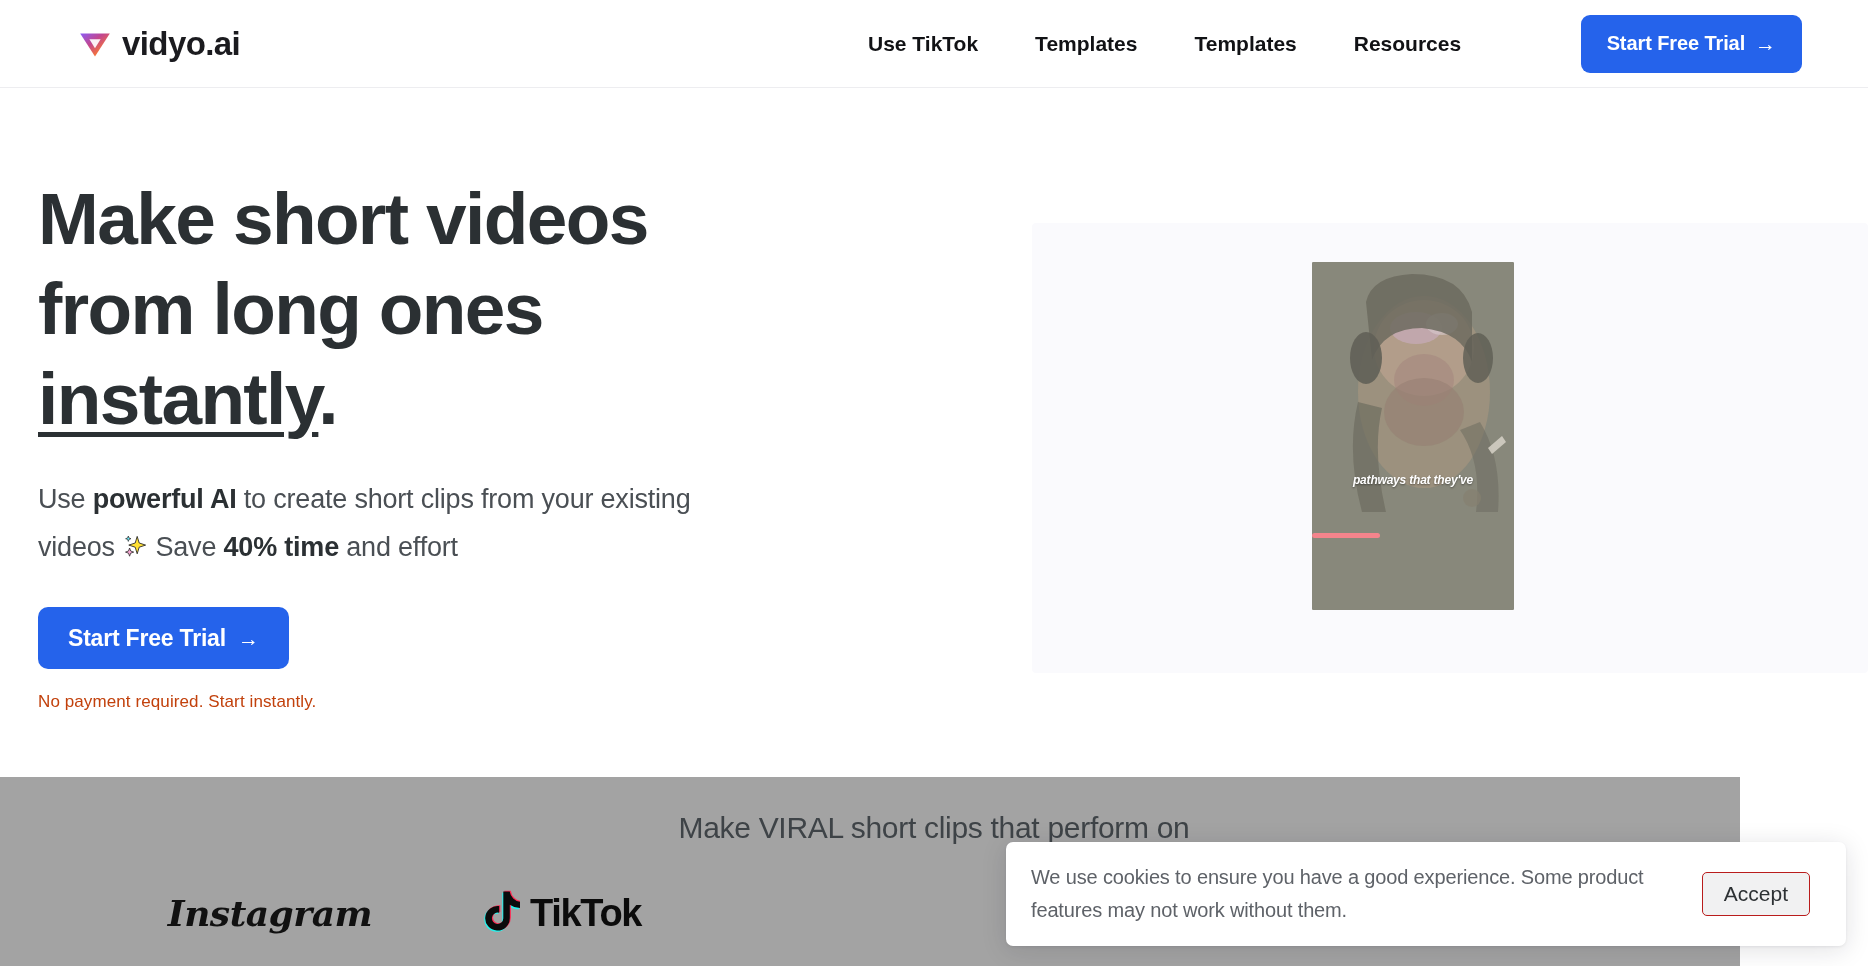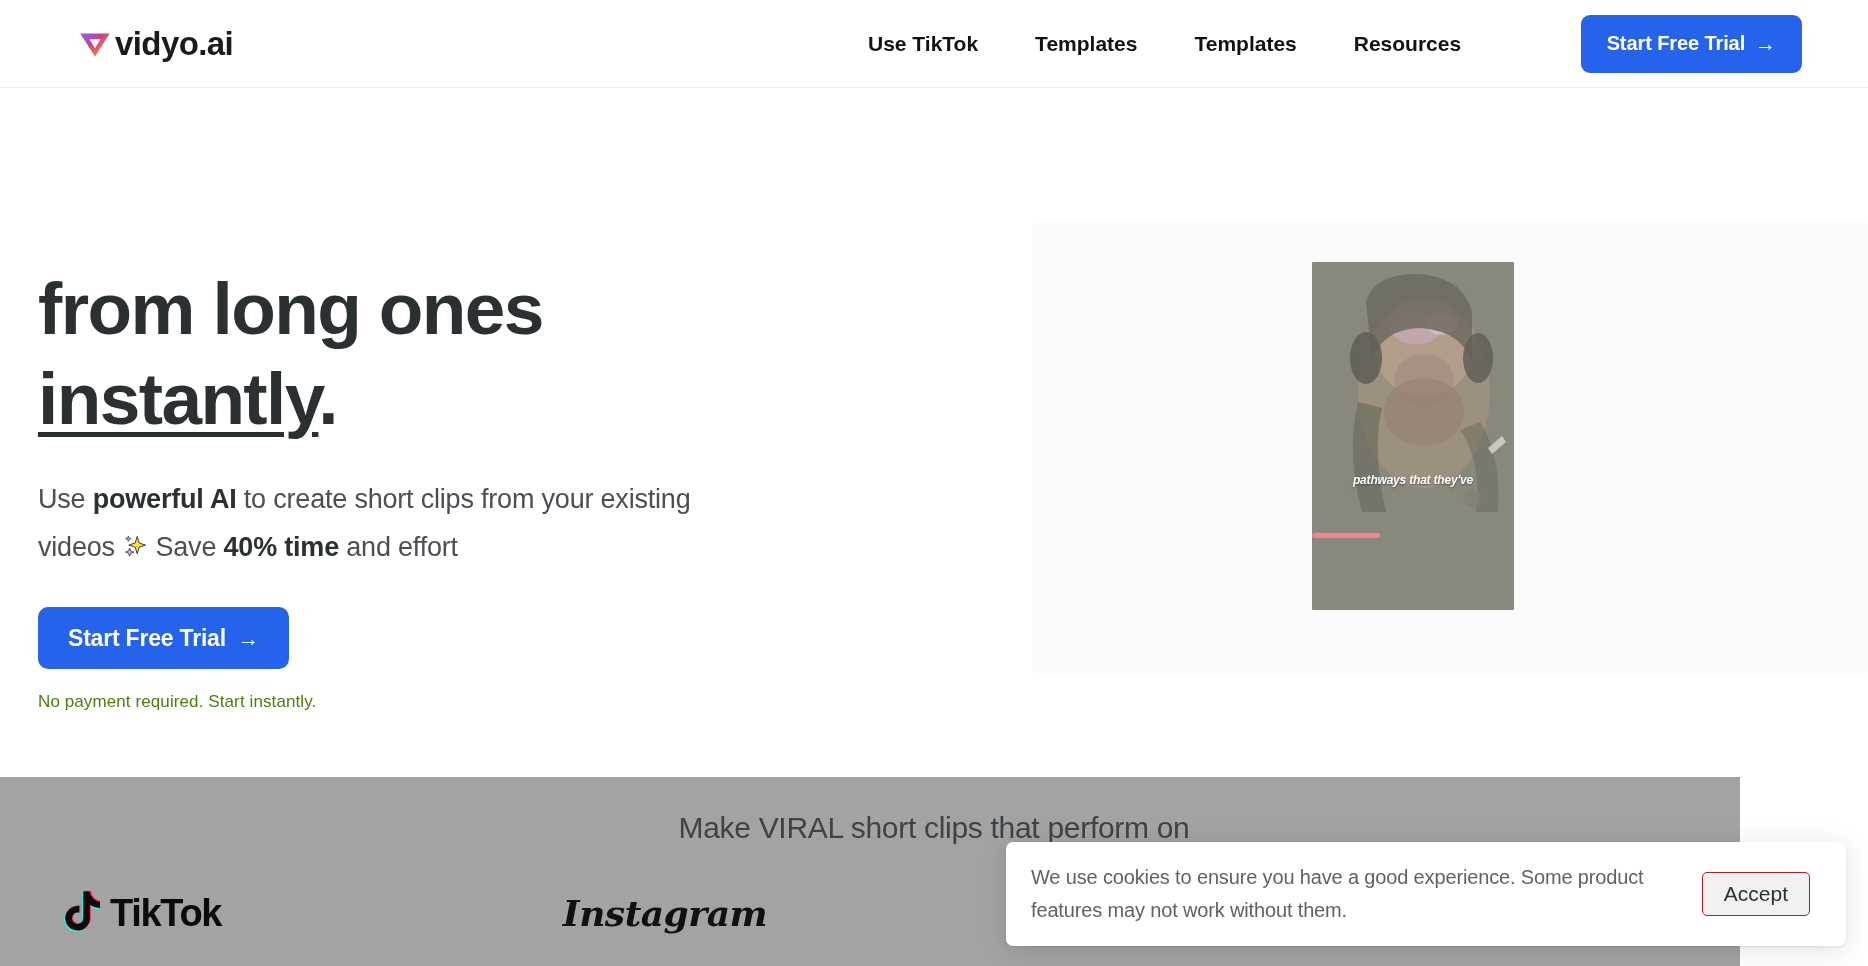--- a/index.html
+++ b/index.html
@@ -15,21 +15,21 @@
   
   .header {
     position: absolute; top: 0; left: 0;
     width: 1868px; height: 88px;
     background: #ffffff;
     border-bottom: 1px solid #ededf0;
     display: flex; align-items: center;
     z-index: 40;
   }
   .brand { position: absolute; left: 76px; top: 50%; transform: translateY(-50%);
-           display: flex; align-items: center; gap: 1px; cursor: pointer; }
+           display: flex; align-items: center; gap: 8px; cursor: pointer; }
   .logo-mark { width: 38px; height: 38px; display: block; }
   .brand-name { font-size: 33px; font-weight: 700; color: #1b1b1f; letter-spacing: -0.6px; }
 
   .nav { position: absolute; left: 868px; top: 50%; transform: translateY(-50%);
          display: flex; align-items: center; gap: 0; }
   .nav-item { font-size: 21px; font-weight: 600; color: #111215; cursor: pointer;
               white-space: nowrap; }
   .nav-item + .nav-item { margin-left: 57px; }
 
   .header-cta {
@@ -63,21 +63,21 @@
 
   .hero-cta {
     margin-top: 36px;
     background: #2563eb; color: #fff; border: none; border-radius: 10px;
     height: 62px; padding: 0 30px;
     font-family: "Liberation Sans", sans-serif;
     font-size: 23px; font-weight: 700;
     display: inline-flex; align-items: center; gap: 12px; cursor: pointer;
     letter-spacing: -0.2px;
   }
-  .hero-note { margin-top: 23px; font-size: 17px; color: #4d7c0f; letter-spacing: 0.1px; }
+  .hero-note { margin-top: 23px; font-size: 17px; color: #c2410c; letter-spacing: 0.1px; }
 
   
   .hero-card {
     position: absolute; left: 1032px; top: 134px;
     width: 836px; height: 450px;
     background: #fafafd;
     border-radius: 4px;
   }
   .video-frame {
     position: absolute; left: 280px; top: 39px;
@@ -186,21 +186,21 @@
     <button class="header-cta">
       <span>Start Free Trial</span>
       <span class="arrow-glyph">→</span>
     </button>
   </header>
 
   <section class="hero">
 
     <div class="hero-left">
       <h1 class="hero-title">
-        <br>
+        <span>Make short videos</span><br>
         <span>from long ones</span><br>
         <span class="u">instantly</span><span>.</span>
       </h1>
 
       <p class="hero-sub">
         <span>Use </span><b>powerful AI</b><span> to create short clips from your existing videos </span><span><svg class="sparkle" viewBox="0 0 26 26" xmlns="http://www.w3.org/2000/svg">
               <path d="M15.2 2.4 L17.2 9.0 L23.6 11.1 L17.2 13.2 L15.2 19.8 L13.2 13.2 L6.8 11.1 L13.2 9.0 Z" fill="#FFE033" stroke="#2b2b2b" stroke-width="0.9" stroke-linejoin="round"></path>
               <path d="M7.6 14.0 L8.7 17.0 L11.7 18.1 L8.7 19.2 L7.6 22.2 L6.5 19.2 L3.5 18.1 L6.5 17.0 Z" fill="#F9A8D4" stroke="#2b2b2b" stroke-width="0.8" stroke-linejoin="round"></path>
               <path d="M6.3 2.0 L7.0 4.0 L9.0 4.7 L7.0 5.4 L6.3 7.4 L5.6 5.4 L3.6 4.7 L5.6 4.0 Z" fill="#67E8F9" stroke="#2b2b2b" stroke-width="0.7" stroke-linejoin="round"></path>
             </svg></span><span> Save </span><b>40% time</b><span> and effort</span>
@@ -240,35 +240,35 @@
         </div>
       </div>
     </div>
   </section>
 
   <section class="social-section">
     <div class="social-heading">Make VIRAL short clips that perform on</div>
 
     <div class="social-logos">
 
+      <div class="logo-slot" style="width:420px; justify-content:center;">
+        <span class="insta-word">Instagram</span>
+      </div>
+
       <div class="logo-slot">
         <span>
           <svg width="40" height="44" viewBox="0 0 40 44" xmlns="http://www.w3.org/2000/svg">
             <path d="M25.8 2.5 h6.4 a12 12 0 0 0 10.5 10.3 v6.3 a18 18 0 0 1 -10.4 -3.4 v13.6 a12.3 12.3 0 1 1 -10.6 -12.2 v6.7 a5.7 5.7 0 1 0 4.1 5.5 Z" fill="#25F4EE" transform="translate(-3.5,1.2)"></path>
             <path d="M25.8 2.5 h6.4 a12 12 0 0 0 10.5 10.3 v6.3 a18 18 0 0 1 -10.4 -3.4 v13.6 a12.3 12.3 0 1 1 -10.6 -12.2 v6.7 a5.7 5.7 0 1 0 4.1 5.5 Z" fill="#FE2C55" transform="translate(-1.4,-0.8)"></path>
             <path d="M25.8 2.5 h6.4 a12 12 0 0 0 10.5 10.3 v6.3 a18 18 0 0 1 -10.4 -3.4 v13.6 a12.3 12.3 0 1 1 -10.6 -12.2 v6.7 a5.7 5.7 0 1 0 4.1 5.5 Z" fill="#0B0B0B" transform="translate(-2.5,0)"></path>
           </svg>
         </span>
         <span class="tiktok-word">TikTok</span>
       </div>
 
-      <div class="logo-slot" style="width:420px; justify-content:center;">
-        <span class="insta-word">Instagram</span>
-      </div>
-
       <div class="logo-slot" style="width:400px; justify-content:flex-end; gap:14px;">
         <span class="yt-badge">
             <span class="yt-tri"></span>
           </span>
         <span class="yt-word">YouTube</span>
       </div>
 
     </div>
   </section>
 

